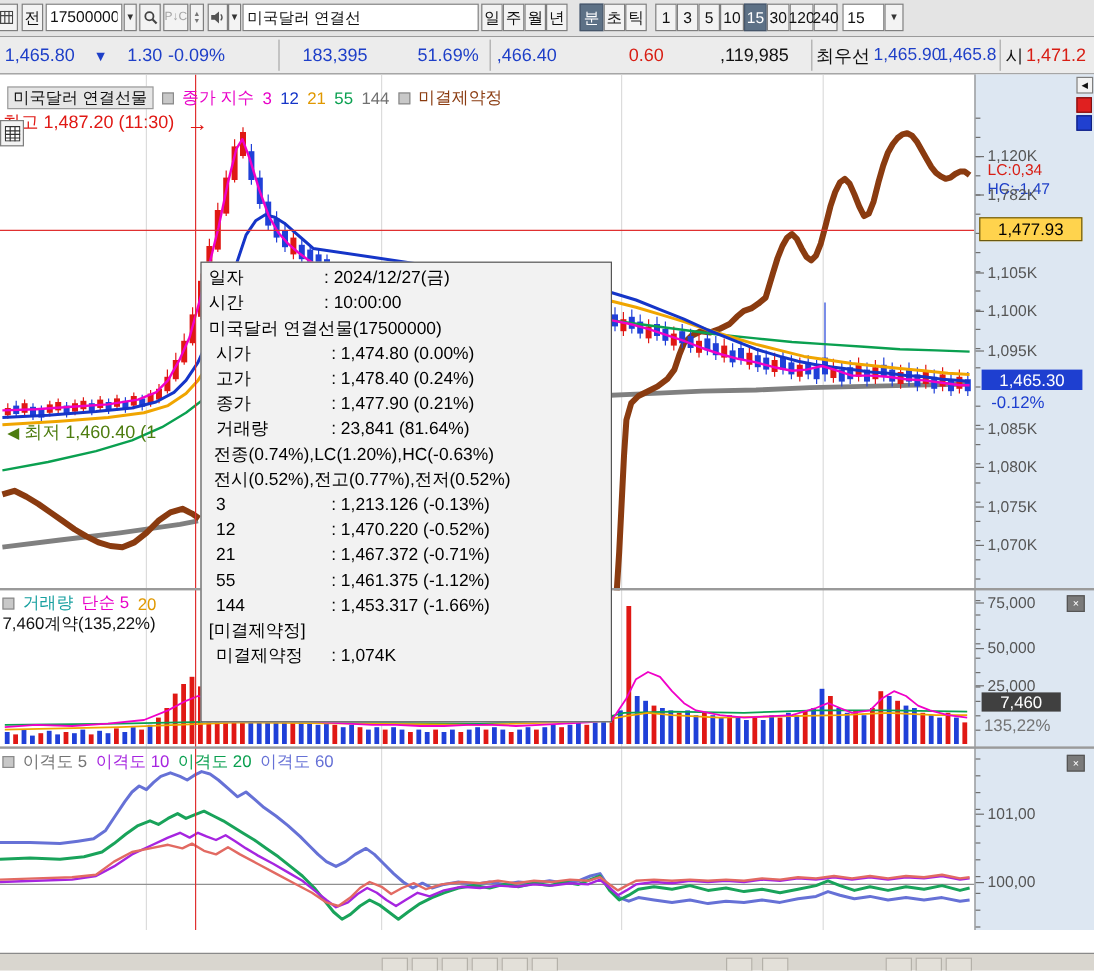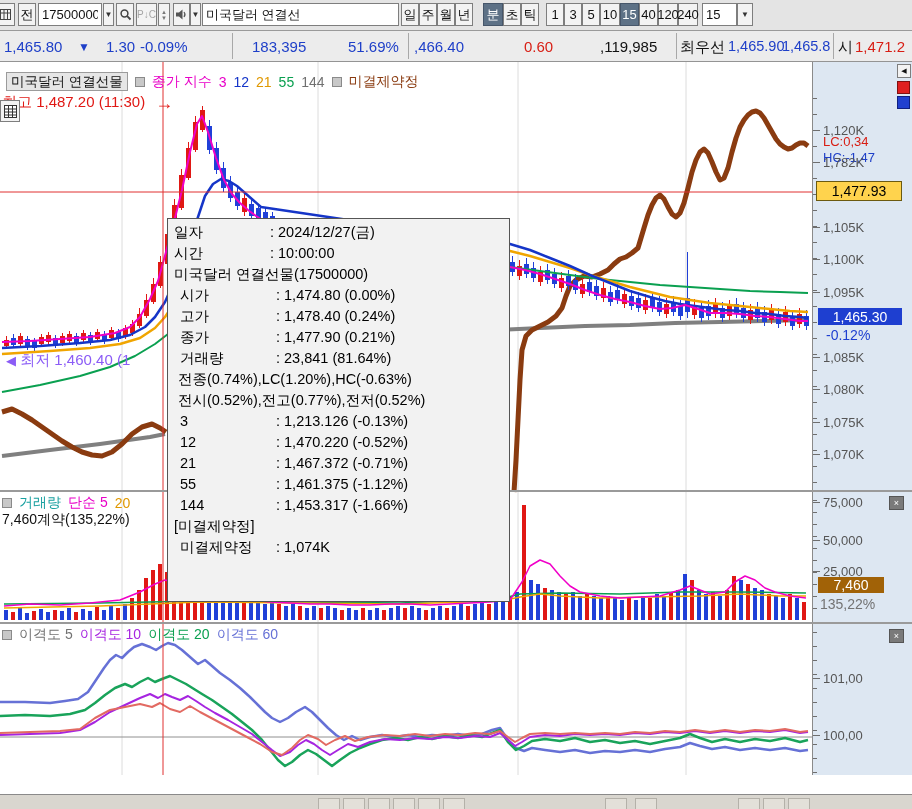--- a/index.html
+++ b/index.html
@@ -89,21 +89,21 @@
     <div class="tbtn" style="left:437px;width:18px">월</div>
     <div class="tbtn" style="left:455px;width:18px">년</div>
     <div class="tbtn sel" style="left:483px;width:20px">분</div>
     <div class="tbtn" style="left:503px;width:18px">초</div>
     <div class="tbtn" style="left:521px;width:18px">틱</div>
     <div class="tbtn" style="left:546px;width:18px">1</div>
     <div class="tbtn" style="left:564px;width:18px">3</div>
     <div class="tbtn" style="left:582px;width:18px">5</div>
     <div class="tbtn" style="left:600px;width:20px">10</div>
     <div class="tbtn sel" style="left:620px;width:19px">15</div>
-    <div class="tbtn" style="left:639px;width:19px">40</div>
+    <div class="tbtn" style="left:639px;width:19px">30</div>
     <div class="tbtn" style="left:658px;width:20px">120</div>
     <div class="tbtn" style="left:678px;width:20px">240</div>
     <input class="tinput" style="left: 702px; width: 35px;" readonly="" value="15">
     <div class="tbtn arrbtn" style="left:737px;width:16px">▼</div>
   </div>
 
   <div id="infobar">
     <span class="iv blue" style="left:4px">1,465.80</span>
     <span class="iv blue" style="left:78px;font-size:12px;top:9px">▼</span>
     <span class="iv blue" style="left:106px">1.30</span>
@@ -506,21 +506,21 @@
       <div class="tickmark" style="top: 640px; width: 4px;"></div>
       <div class="tickmark" style="top: 654px; width: 4px;"></div>
       <div class="tickmark" style="top: 668px; width: 4px;"></div>
       <div class="tickmark" style="top: 682px; width: 4px;"></div>
       <div class="tickmark" style="top: 696px; width: 4px;"></div>
       <div class="tickmark" style="top: 710px; width: 4px;"></div>
     </div>
   <div class="pricebox" style="left:816px;top:181px;width:86px;height:20px;background:#ffd34d;border:1px solid #6b5a10;font-size:14px;color:#000">1,477.93</div>
   <div class="pricebox" style="left:818px;top:308px;width:84px;height:17px;background:#1e3fd0;font-size:14px;color:#fff">1,465.30</div>
   <div class="pricebox" style="left:826px;top:327px;height:16px;font-size:14px;color:#1e3fd0">-0.12%</div>
-  <div class="pricebox" style="left:818px;top:577px;width:66px;height:16px;background:#a16207;font-size:14px;color:#fff">7,460</div>
+  <div class="pricebox" style="left:818px;top:577px;width:66px;height:16px;background:#404040;font-size:14px;color:#fff">7,460</div>
   <div class="pricebox" style="left:820px;top:596px;height:16px;font-size:14px;color:#737373">135,22%</div>
   <div class="tbtn" style="left:897px;top:64px;width:14px;height:14px;font-size:7px;z-index:6">◀</div>
   <div class="sqbtn" style="left:897px;top:81px;background:#e02020;border:1px solid #801010"></div>
   <div class="sqbtn" style="left:897px;top:96px;background:#2040d0;border:1px solid #102080"></div>
   <div class="xbtn" style="left:889px;top:496px">×</div>
   <div class="xbtn" style="left:889px;top:629px">×</div>
 
   <div class="hsep" style="top:490px"></div>
   <div class="hsep" style="top:622px"></div>
 
@@ -543,21 +543,21 @@
   <div class="tbtn" style="left:0;top:100px;width:20px;height:22px;z-index:4">
     <svg width="13" height="13" viewBox="0 0 13 13">
         <rect x="0.5" y="0.5" width="12" height="12" fill="#fff" stroke="#333"></rect>
         <line x1="0" y1="4" x2="13" y2="4" stroke="#333"></line>
         <line x1="0" y1="7" x2="13" y2="7" stroke="#333"></line>
         <line x1="0" y1="10" x2="13" y2="10" stroke="#333"></line>
         <line x1="4.5" y1="0" x2="4.5" y2="13" stroke="#333"></line>
         <line x1="8.5" y1="0" x2="8.5" y2="13" stroke="#333"></line>
       </svg>
   </div>
-  <div class="annot" style="left:6px;top:351px;color:#8b5cf6;width:160px;overflow:hidden">
+  <div class="annot" style="left:6px;top:351px;color:#4d7c0f;width:160px;overflow:hidden">
     <span style="font-size:13px">◀</span>
     <span>최저 1,460.40 (1</span>
   </div>
 
   <div class="legend" style="left:2px;top:494px">
     <span class="lsq"></span>
     <span class="c-teal">거래량</span>
     <span class="c-mag">단순 5</span>
     <span class="c-org">20</span>
   </div>

